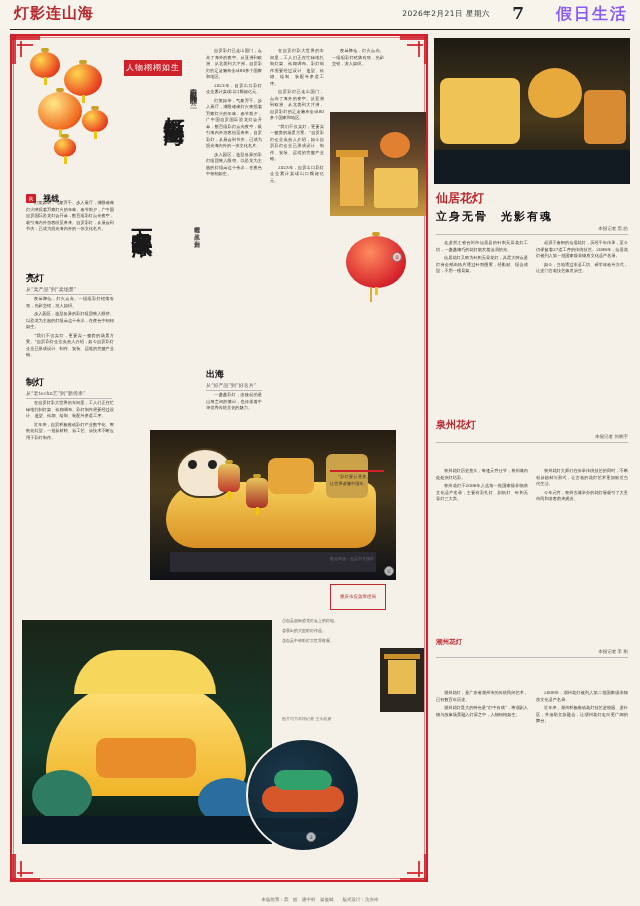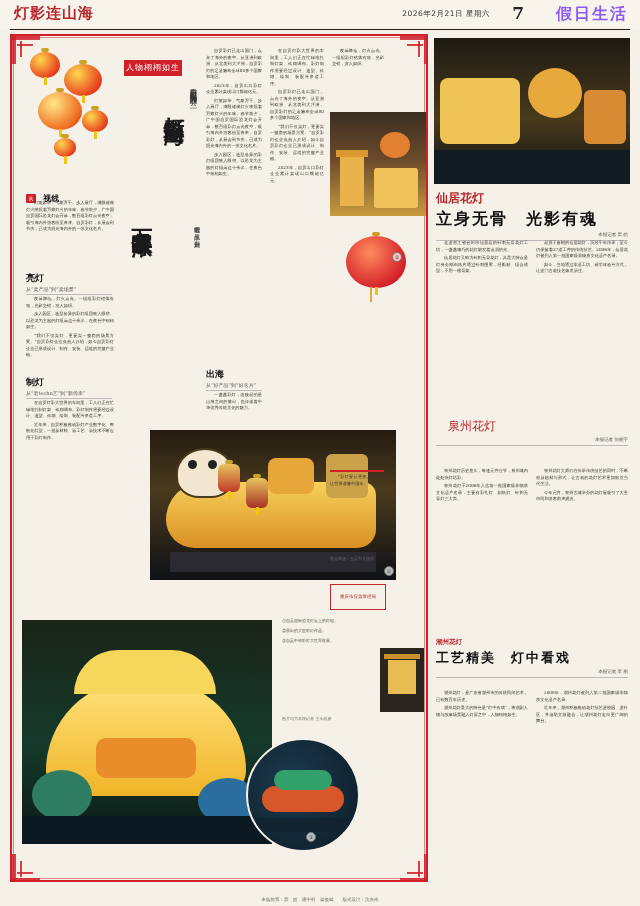--- a/index.html
+++ b/index.html
@@ -258,52 +258,51 @@
     <div class="photo" style="left:0;top:4px;width:196px;height:146px;
          background:linear-gradient(#1d1a14,#4a3a1c 55%,#0c0f14);">
       <div style="position:absolute;left:6px;top:40px;width:80px;height:66px;border-radius:8px;background:#f0c454;"></div>
       <div style="position:absolute;left:94px;top:30px;width:54px;height:50px;border-radius:50%;background:#e8a93c;"></div>
       <div style="position:absolute;left:150px;top:52px;width:42px;height:54px;border-radius:6px;background:#d98b34;"></div>
       <div style="position:absolute;left:0;top:112px;width:196px;height:34px;background:#121a22;"></div>
     </div>
 
     <div style="position:absolute;left:2px;top:156px;width:192px;">
       <div style="font-size:12px;color:#b8262b;font-family:'DejaVu Serif','Liberation Serif',serif;font-weight:bold;">仙居花灯</div>
-      <div class="secthead" style="font-size:16px;margin-top:2px;letter-spacing:2px;">立身无骨　光影有魂</div>
+      <div class="secthead" style="font-size:11px;margin-top:2px;letter-spacing:2px;">立身无骨　光影有魂</div>
       <div class="byline" style="margin-top:2px;">本报记者 窦 皓</div>
       <div class="rule-h" style="width:192px;margin-top:3px;"></div>
     </div>
 
     <div class="body-col" style="position:absolute;left:2px;top:206px;width:92px;height:168px;">
       <p>走进浙江省台州市仙居县的针刺无骨花灯工坊，一盏盏精巧的花灯散发着温润的光。</p>
       <p>仙居花灯又称为针刺无骨花灯，其最大特点是灯身全部由纸片通过针刺图案，经黏贴、组合成型，不用一根骨架。</p>
     </div>
     <div class="body-col" style="position:absolute;left:102px;top:206px;width:92px;height:168px;">
       <p>起源于唐朝的仙居花灯，历经千年传承，至今仍保留着27道工序的传统技艺。2006年，仙居花灯被列入第一批国家级非物质文化遗产名录。</p>
       <p>如今，当地通过非遗工坊、研学体验等方式，让这门古老技艺焕发新生。</p>
     </div>
 
     <div style="position:absolute;left:2px;top:384px;width:192px;">
-      <div style="font-size:12px;color:#b8262b;font-family:'DejaVu Serif','Liberation Serif',serif;font-weight:normal;margin-left:12px;">泉州花灯</div>
+      <div style="font-size:10px;color:#b8262b;font-family:'DejaVu Serif','Liberation Serif',serif;font-weight:bold;">泉州花灯</div>
       <div class="byline" style="margin-top:2px;">本报记者 刘晓宇</div>
       <div class="rule-h" style="width:192px;margin-top:3px;"></div>
     </div>
 
     <div class="body-col" style="position:absolute;left:2px;top:434px;width:92px;height:162px;">
       <p>泉州花灯历史悠久，每逢元宵佳节，泉州城内处处张灯结彩。</p>
       <p>泉州花灯于2006年入选第一批国家级非物质文化遗产名录，主要有彩扎灯、刻纸灯、针刺无骨灯三大类。</p>
     </div>
     <div class="body-col" style="position:absolute;left:102px;top:434px;width:92px;height:162px;">
       <p>泉州花灯大师们在传承传统技艺的同时，不断创新题材与形式，让古老的花灯艺术更加贴近当代生活。</p>
       <p>今年元宵，泉州古城举办的花灯展吸引了大量市民和游客前来观赏。</p>
     </div>
 
     <div style="position:absolute;left:2px;top:604px;width:192px;">
       <div style="font-size:6.5px;color:#b8262b;font-family:'DejaVu Serif','Liberation Serif',serif;font-weight:bold;">潮州花灯</div>
-      <div class="secthead" style="font-size:13px;margin-top:2px;letter-spacing:2px;">工艺精美　灯中看戏</div>
       <div class="byline" style="margin-top:2px;">本报记者 李 刚</div>
       <div class="rule-h" style="width:192px;margin-top:3px;"></div>
     </div>
 
     <div class="body-col" style="position:absolute;left:2px;top:656px;width:92px;height:180px;">
       <p>潮州花灯，是广东省潮州市的传统民间艺术，已有数百年历史。</p>
       <p>潮州花灯最大的特色是“灯中有戏”，将潮剧人物与故事场景融入灯屏之中，人物栩栩如生。</p>
     </div>
     <div class="body-col" style="position:absolute;left:102px;top:656px;width:92px;height:180px;">
       <p>2008年，潮州花灯被列入第二批国家级非物质文化遗产名录。</p>

